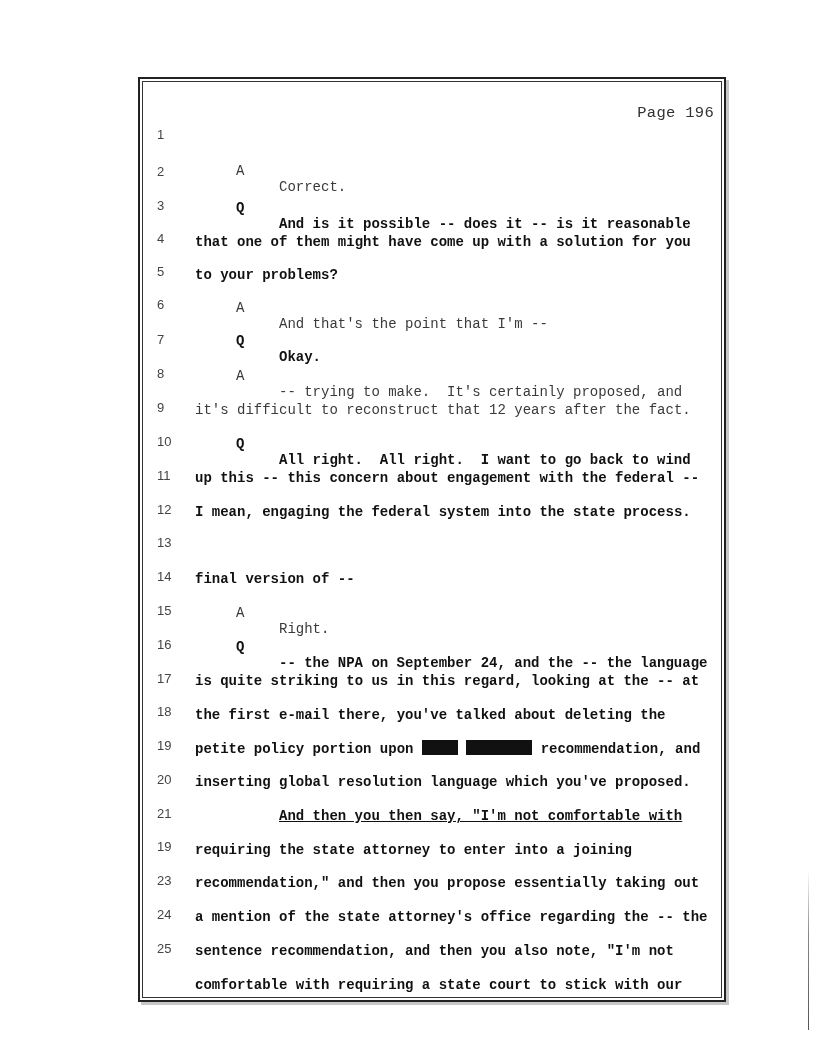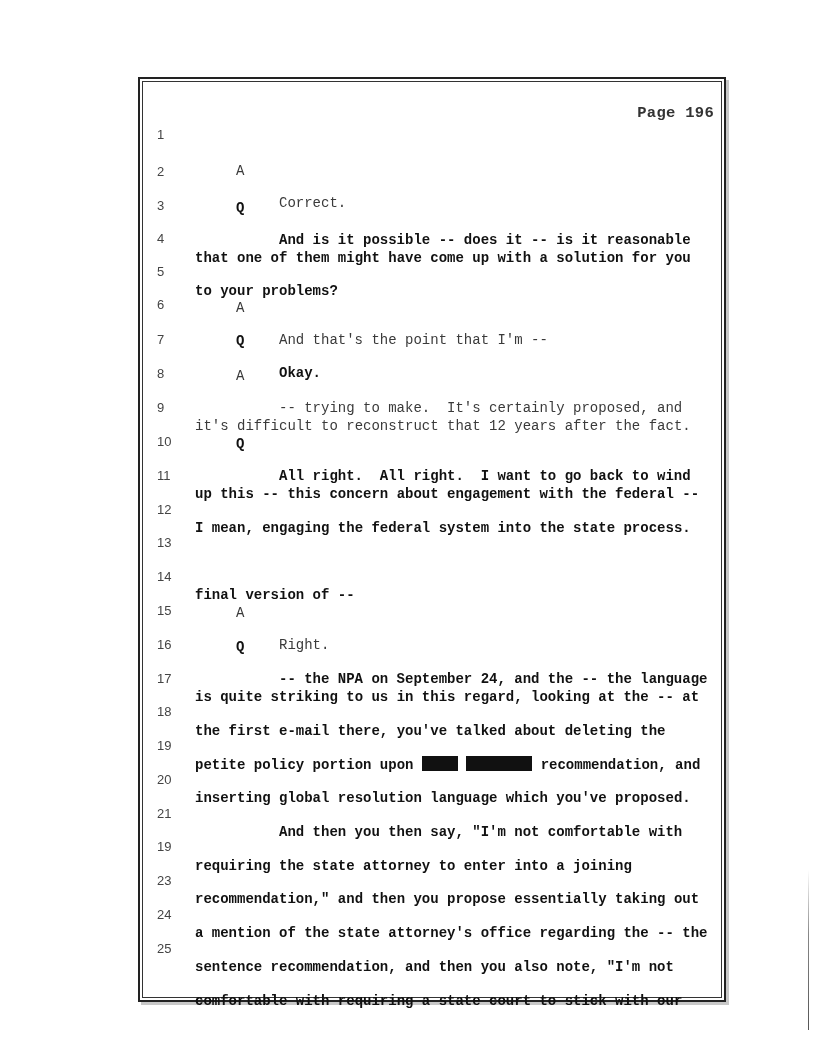--- a/index.html
+++ b/index.html
@@ -32,21 +32,20 @@
     bottom: 2px;
     border: 1px solid #333;
   }
   .page-title {
     position: absolute;
     right: 102px;
     top: 104px;
     font-size: 15.5px;
     color: #333;
     letter-spacing: 0.3px;
-    font-weight: bold;
   }
   .line {
     position: absolute;
     left: 0;
     height: 20px;
     width: 816px;
     font-size: 14px;
     white-space: pre;
   }
   .ln {
@@ -58,27 +57,27 @@
     color: #444;
   }
   .spk {
     position: absolute;
     left: 236px;
   }
   .txt {
     position: absolute;
     left: 195px;
     letter-spacing: 0px;
-    margin-top: 16px;
   }
   .txt.after-spk {
     left: 279px;
   }
   .txt.indent {
     left: 279px;
+    text-decoration: underline;
   }
   .bold { font-weight: bold; color: #111; }
   .normal { font-weight: normal; color: #3a3a3a; }
   .redact {
     display: inline-block;
     background: #111;
     height: 15px;
     vertical-align: -2px;
     position: relative;
   }

